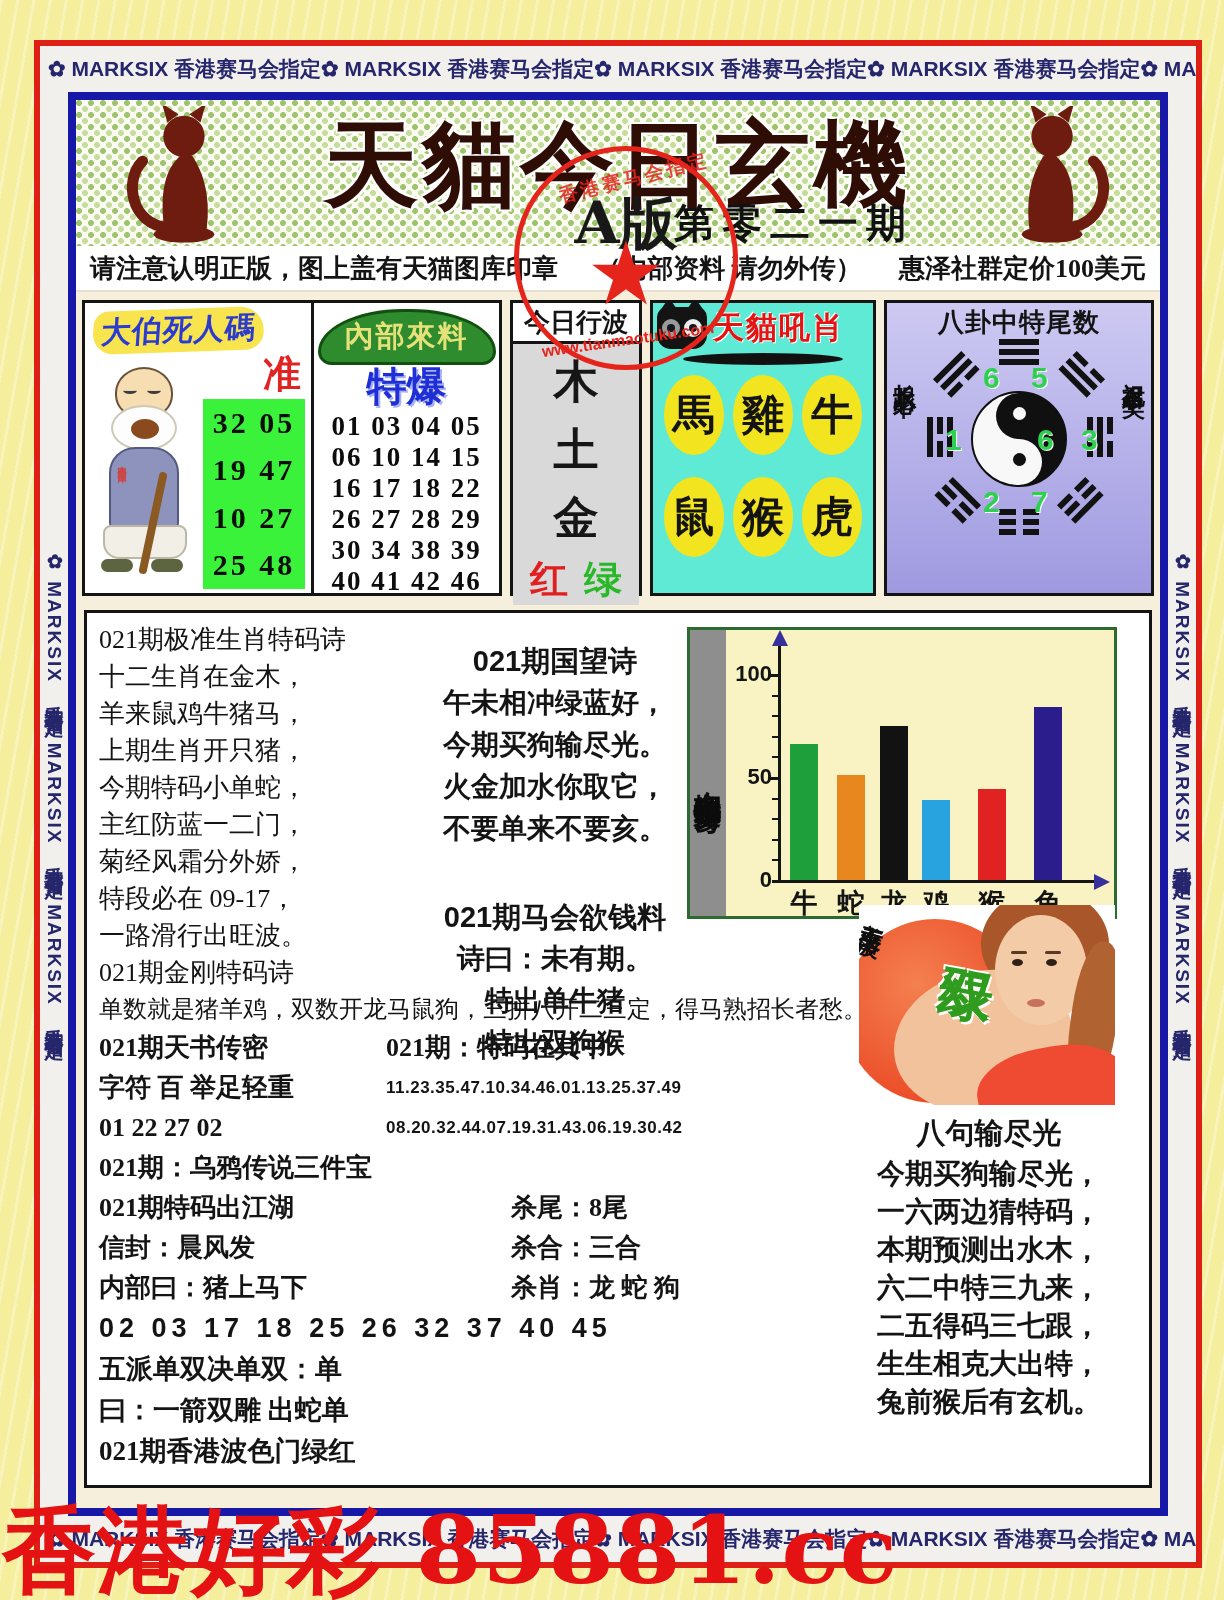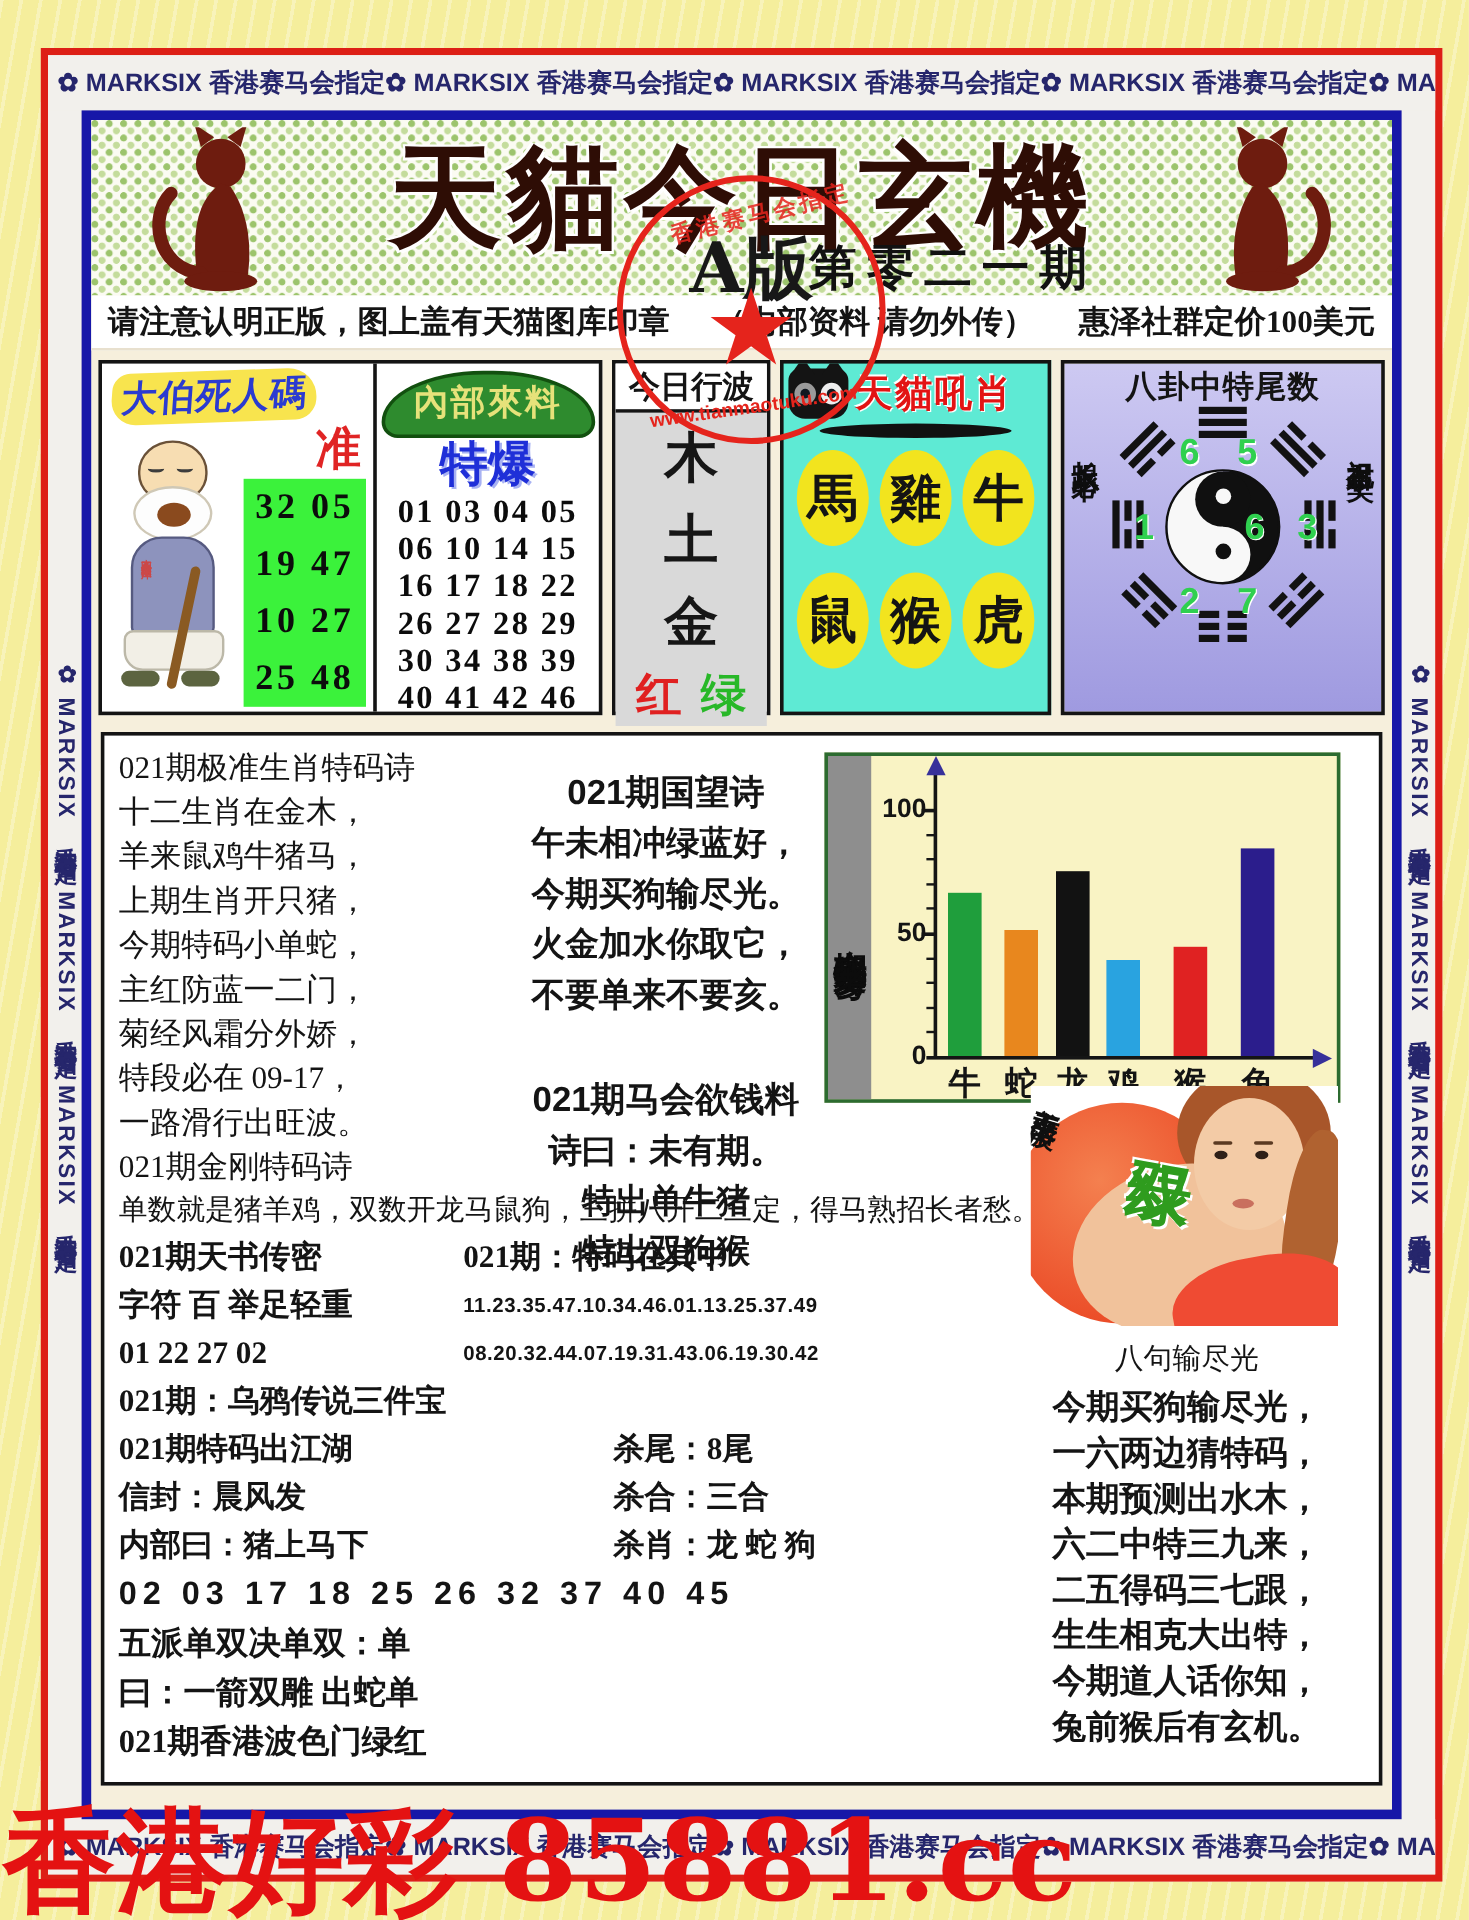--- a/index.html
+++ b/index.html
@@ -190,21 +190,21 @@
   .ph-b1{left:152px;} .ph-b2{left:186px;} .ph-e1{left:153px;} .ph-e2{left:187px;}
   .ph-lips{left:168px;top:94px;width:18px;height:8px;background:#c9705e;border-radius:50%;}
   .ph-top{left:118px;top:142px;width:150px;height:84px;border-radius:45%;background:#ef4b33;
       transform:rotate(-10deg);}
   .ph-diag{left:4px;top:2px;font-size:23px;font-weight:900;color:#101010;transform:rotate(16deg);
       letter-spacing:2px;z-index:5;}
   .ph-green{left:90px;top:24px;font-size:54px;font-weight:900;color:#2f9c1e;transform:rotate(10deg);
       text-shadow:2px 2px 0 #fff,-2px -2px 0 #fff;z-index:5;line-height:1.05;}
 
   .right-poem{position:absolute;left:756px;top:498px;width:292px;text-align:center;}
-  .rp-title{font-size:24px;font-weight:400;line-height:44px;}
+  .rp-title{font-size:29px;font-weight:700;line-height:44px;}
   .rp-line{font-size:28px;font-weight:900;line-height:38px;white-space:nowrap;}
 
   .footer-site{position:absolute;left:2px;top:1488px;z-index:50;white-space:nowrap;
       font-family:"DejaVu Serif","Liberation Serif",serif;font-weight:900;font-size:94px;
       color:#e41212;letter-spacing:1px;}
 </style>
 </head>
 <body>
 
 <div class="frame">
@@ -579,21 +579,20 @@
 
         <div class="right-poem">
           <div class="rp-title">八句输尽光</div>
           <div id="rp-lines">
               <div class="rp-line">今期买狗输尽光，</div>
               <div class="rp-line">一六两边猜特码，</div>
               <div class="rp-line">本期预测出水木，</div>
               <div class="rp-line">六二中特三九来，</div>
               <div class="rp-line">二五得码三七跟，</div>
               <div class="rp-line">生生相克大出特，</div>
-              <div class="rp-line">今期道人话你知，</div>
               <div class="rp-line">兔前猴后有玄机。</div>
             </div>
         </div>
       </div>
 
     </div>
     <div class="strip-v" id="strip-right">
         <span class="vrun">✿ MARKSIX 香港赛马会指定 ✿ MARKSIX 香港赛马会指定 ✿ MARKSIX 香港赛马会指定 ✿</span>
       </div>
   </div>

